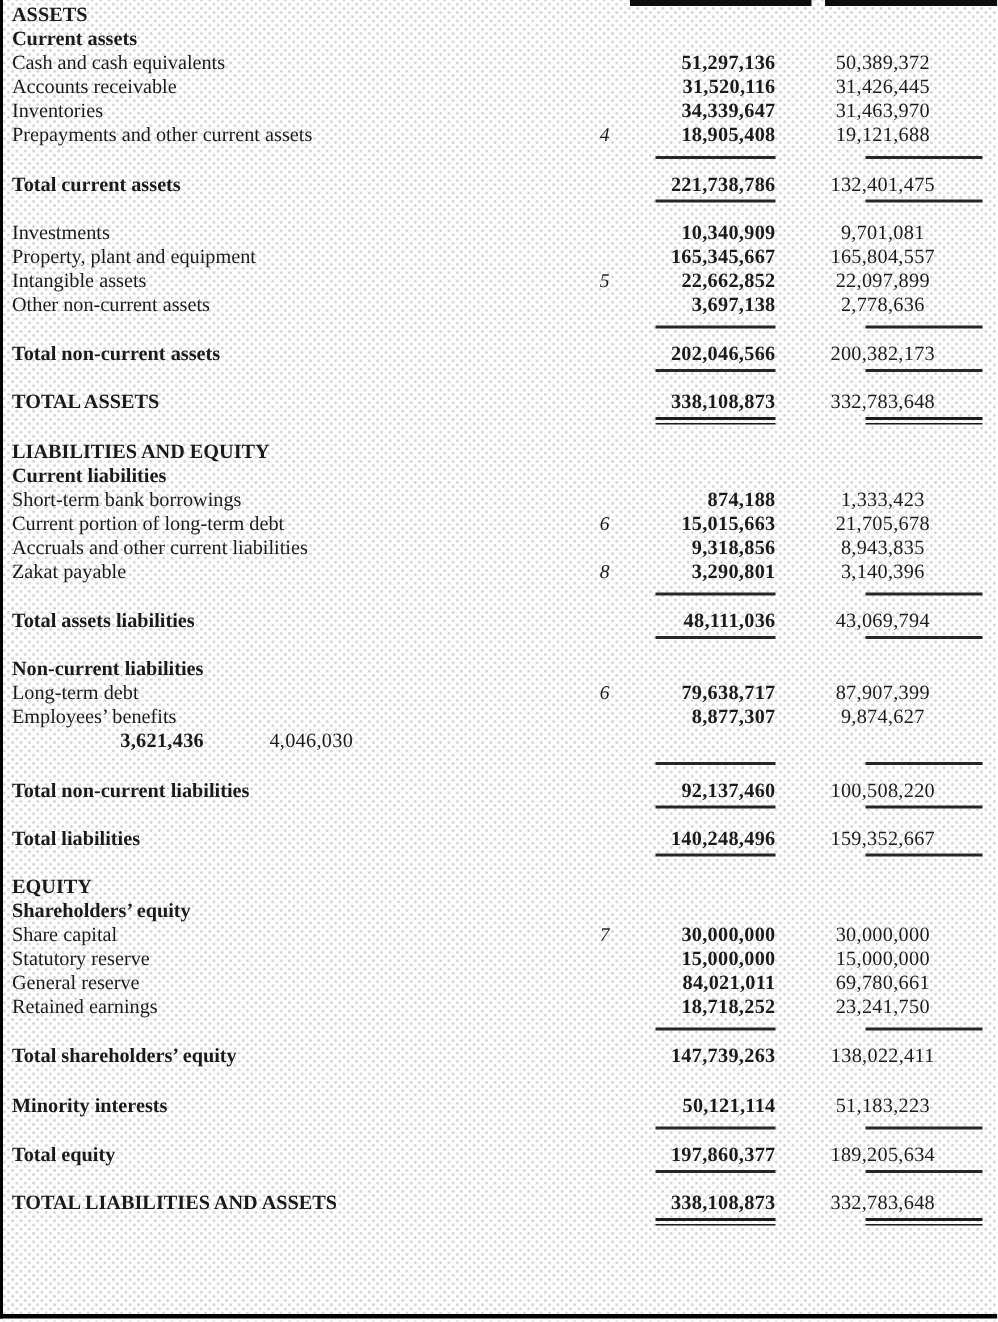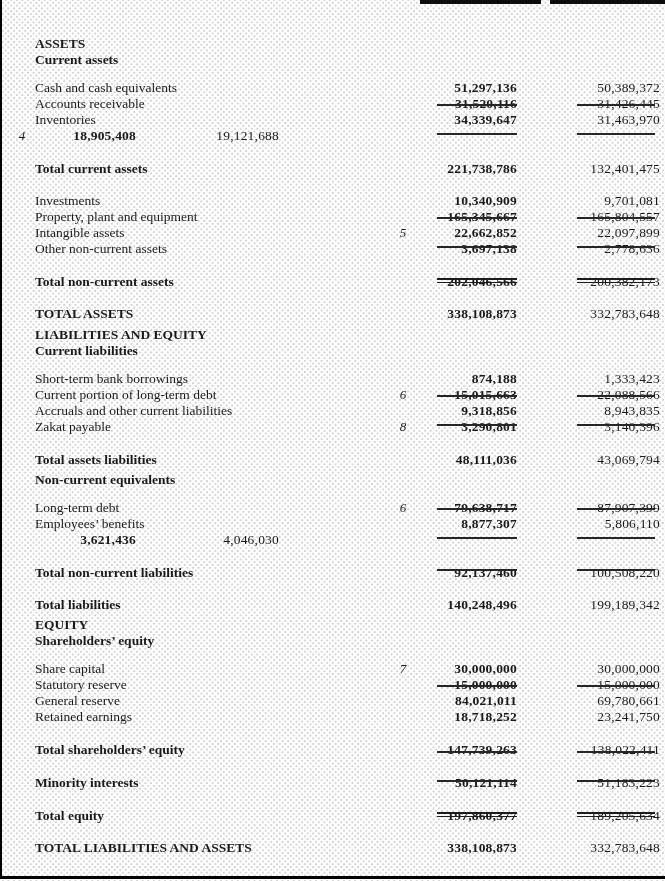--- a/index.html
+++ b/index.html
@@ -24,24 +24,24 @@
   .head-rule.c2{left:550px;width:115px;}
 
   .body-rows{position:absolute;left:0;top:2px;width:665px;}
   .row{
     display:flex;align-items:baseline;
     box-sizing:border-box;
     padding-left:8px;padding-right:5px;
     height:16px;line-height:16px;
     font-size:13.5px;
   }
-  .row .label{flex:1;white-space:nowrap;overflow:hidden;margin-left:27px;}
+  .row .label{flex:1;white-space:nowrap;overflow:hidden;}
   .row .note{width:28px;text-align:center;font-style:italic;font-size:13px;}
-  .row .c1{width:100px;text-align:right;font-weight:700;letter-spacing:.2px;margin-top:46px;}
-  .row .c2{width:143px;text-align:right;letter-spacing:.2px;}
+  .row .c1{width:100px;text-align:right;font-weight:700;letter-spacing:.2px;}
+  .row .c2{width:143px;text-align:center;letter-spacing:.2px;}
   .row.hdr .label{font-weight:700;}
   .row.total .label{font-weight:700;}
   .row.gap-lg{margin-top:17px;}
 
   .rulerow{display:flex;box-sizing:border-box;}
   .rulerow .sp1{width:437px;}
   .rulerow .mid{width:60px;}
   .rulerow .rl{width:80px;}
   .rulerow .rl2{width:78px;}
   .rulerow.single{margin:6px 0 9px 0;}
@@ -84,20 +84,21 @@
         <span class="c1">31,520,116</span>
         <span class="c2">31,426,445</span>
       </div>
       <div class="row">
         <span class="label">Inventories</span>
         <span class="note"></span>
         <span class="c1">34,339,647</span>
         <span class="c2">31,463,970</span>
       </div>
       <div class="row">
+        <span class="label">Prepayments and other current assets</span>
         <span class="note">4</span>
         <span class="c1">18,905,408</span>
         <span class="c2">19,121,688</span>
       </div>
       <div class="rulerow single">
         <span class="sp1"></span>
         <span class="rl"></span>
         <span class="mid"></span>
         <span class="rl2"></span>
       </div>
@@ -182,21 +183,21 @@
       <div class="row">
         <span class="label">Short-term bank borrowings</span>
         <span class="note"></span>
         <span class="c1">874,188</span>
         <span class="c2">1,333,423</span>
       </div>
       <div class="row">
         <span class="label">Current portion of long-term debt</span>
         <span class="note">6</span>
         <span class="c1">15,015,663</span>
-        <span class="c2">22,088,566</span>
+        <span class="c2">21,705,678</span>
       </div>
       <div class="row">
         <span class="label">Accruals and other current liabilities</span>
         <span class="note"></span>
         <span class="c1">9,318,856</span>
         <span class="c2">8,943,835</span>
       </div>
       <div class="row">
         <span class="label">Zakat payable</span>
         <span class="note">8</span>
@@ -215,36 +216,36 @@
         <span class="c1">48,111,036</span>
         <span class="c2">43,069,794</span>
       </div>
       <div class="rulerow single post">
         <span class="sp1"></span>
         <span class="rl"></span>
         <span class="mid"></span>
         <span class="rl2"></span>
       </div>
       <div class="row hdr">
-        <span class="label">Non-current equivalents</span>
+        <span class="label">Non-current liabilities</span>
         <span class="note"></span>
         <span class="c1"></span>
         <span class="c2"></span>
       </div>
       <div class="row">
         <span class="label">Long-term debt</span>
         <span class="note">6</span>
         <span class="c1">79,638,717</span>
         <span class="c2">87,907,399</span>
       </div>
       <div class="row">
         <span class="label">Employees’ benefits</span>
         <span class="note"></span>
         <span class="c1">8,877,307</span>
-        <span class="c2">5,806,110</span>
+        <span class="c2">9,874,627</span>
       </div>
       <div class="row">
         <span class="note"></span>
         <span class="c1">3,621,436</span>
         <span class="c2">4,046,030</span>
       </div>
       <div class="rulerow single">
         <span class="sp1"></span>
         <span class="rl"></span>
         <span class="mid"></span>
@@ -259,21 +260,21 @@
       <div class="rulerow single post">
         <span class="sp1"></span>
         <span class="rl"></span>
         <span class="mid"></span>
         <span class="rl2"></span>
       </div>
       <div class="row total">
         <span class="label">Total liabilities</span>
         <span class="note"></span>
         <span class="c1">140,248,496</span>
-        <span class="c2">199,189,342</span>
+        <span class="c2">159,352,667</span>
       </div>
       <div class="rulerow single post">
         <span class="sp1"></span>
         <span class="rl"></span>
         <span class="mid"></span>
         <span class="rl2"></span>
       </div>
       <div class="row hdr">
         <span class="label">EQUITY</span>
         <span class="note"></span>

